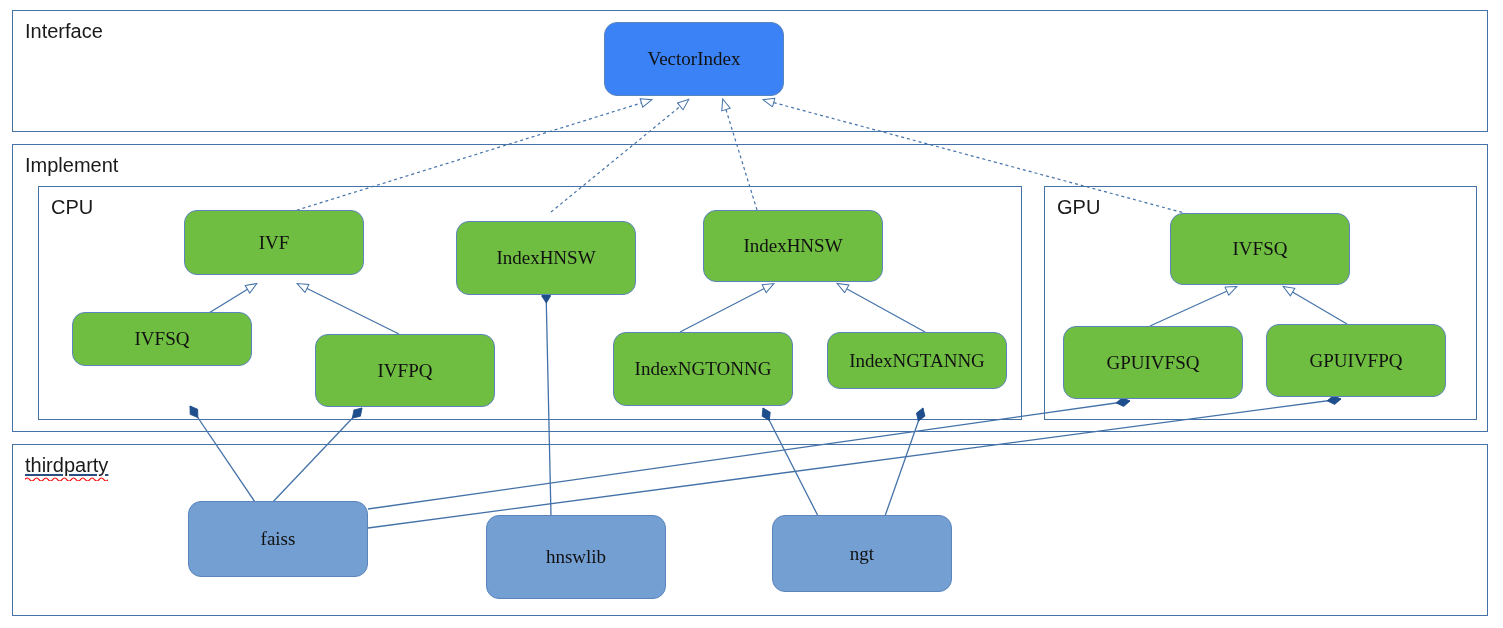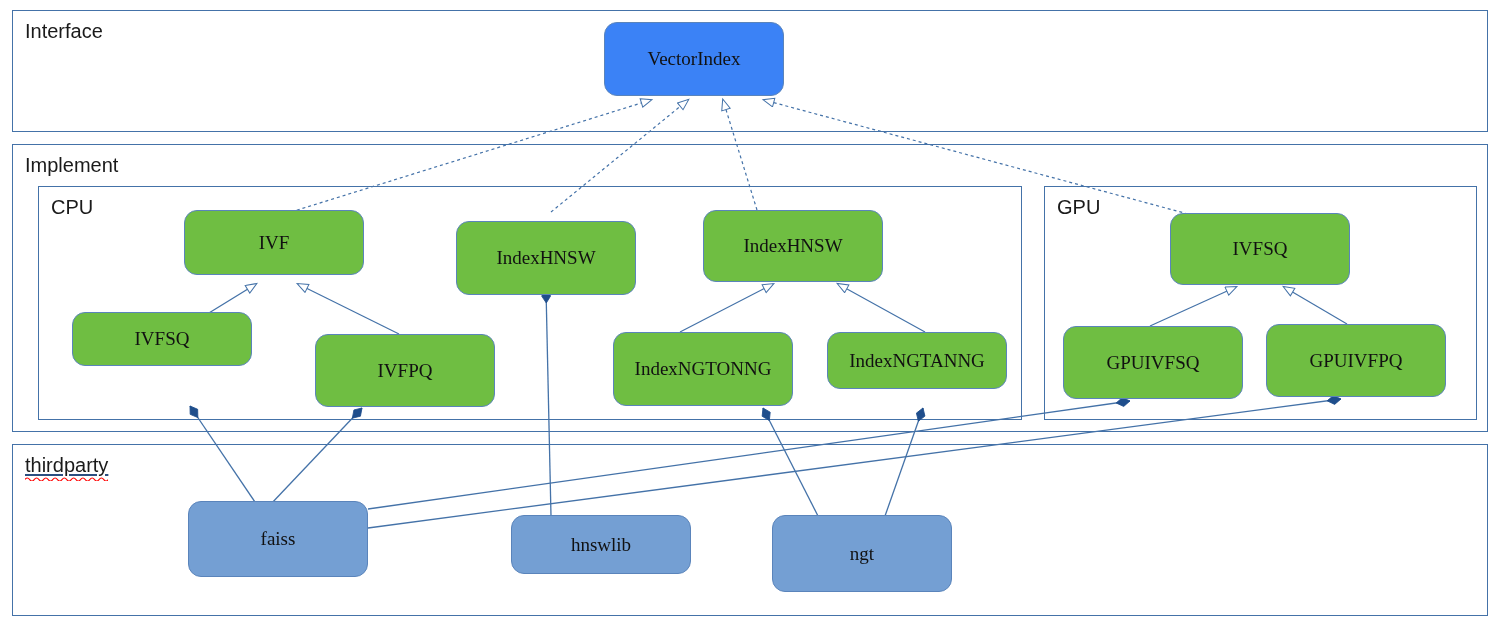--- a/index.html
+++ b/index.html
@@ -133,17 +133,17 @@
       <div class="node impl" style="left: 456px; top: 213px; width: 180px; height: 74px; margin-top: 8px;">IndexHNSW</div>
       <div class="node impl" style="left: 703px; top: 210px; width: 180px; height: 72px;">IndexHNSW</div>
       <div class="node impl" style="left: 1170px; top: 213px; width: 180px; height: 72px;">IVFSQ</div>
       <div class="node impl" style="left: 72px; top: 312px; width: 180px; height: 54px;">IVFSQ</div>
       <div class="node impl" style="left: 291px; top: 334px; width: 180px; height: 73px; margin-left: 24px;">IVFPQ</div>
       <div class="node impl" style="left: 613px; top: 332px; width: 180px; height: 74px;">IndexNGTONNG</div>
       <div class="node impl" style="left: 827px; top: 332px; width: 180px; height: 57px;">IndexNGTANNG</div>
       <div class="node impl" style="left: 1063px; top: 326px; width: 180px; height: 73px;">GPUIVFSQ</div>
       <div class="node impl" style="left: 1266px; top: 324px; width: 180px; height: 73px;">GPUIVFPQ</div>
       <div class="node thirdp" style="left: 188px; top: 501px; width: 180px; height: 76px;">faiss</div>
-      <div class="node thirdp" style="left: 486px; top: 515px; width: 180px; height: 59px; margin-left: 25px;">hnswlib</div>
+      <div class="node thirdp" style="left: 486px; top: 515px; width: 180px; height: 84px;">hnswlib</div>
       <div class="node thirdp" style="left: 772px; top: 515px; width: 180px; height: 77px;">ngt</div>
     </div>
 
 </div>
 
 </body></html>

